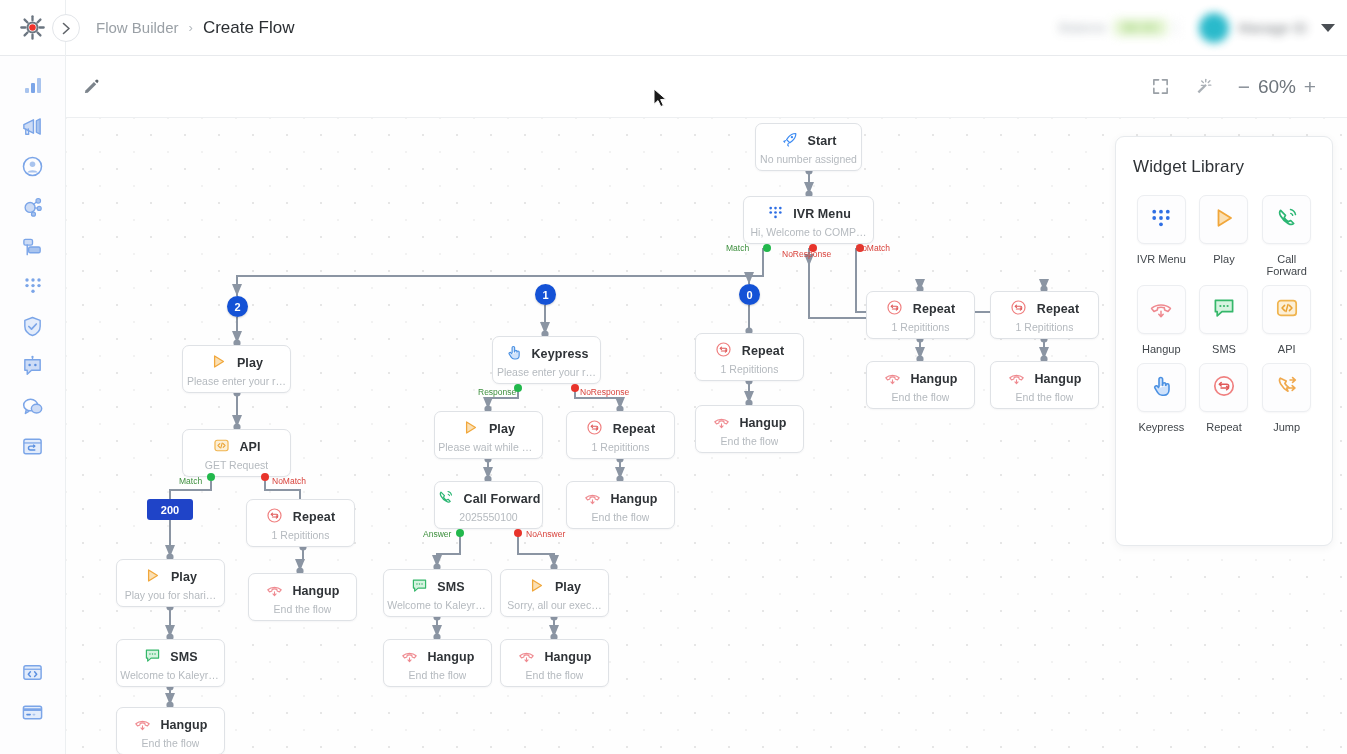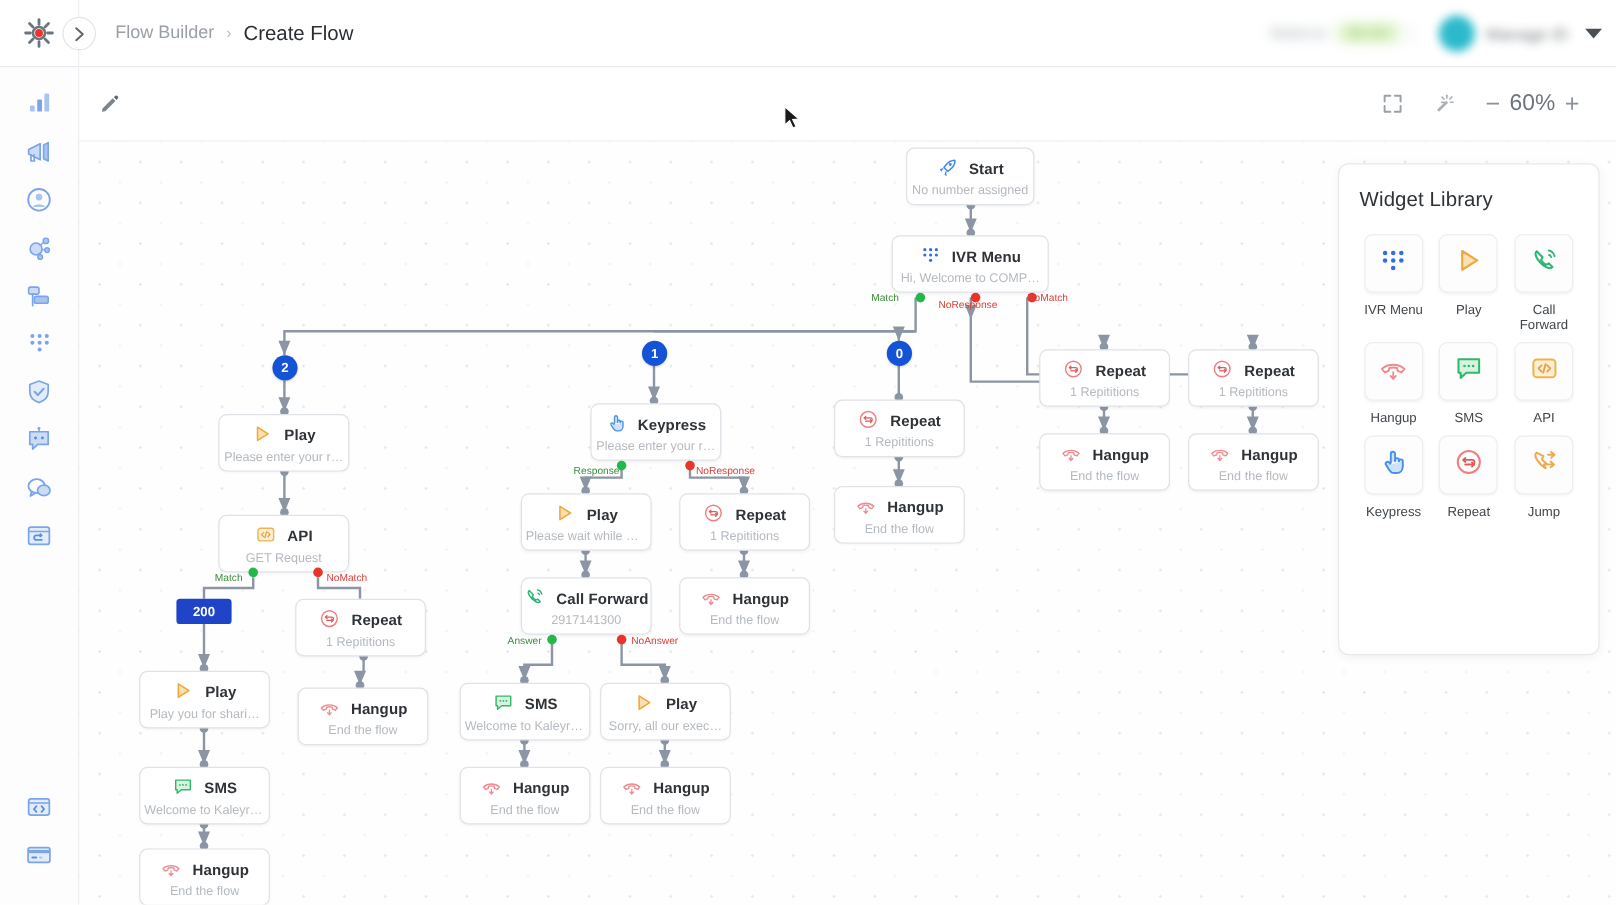--- a/index.html
+++ b/index.html
@@ -646,21 +646,21 @@
           <div class="node" style="left: 368px; top: 363px; width: 109px; height: 48px;">
             <div class="node-head">
               <span class="node-ico">
                 <svg width="17" height="17" viewBox="0 0 24 24">
                   <path d="M5.6 4.4c-1.2 1.2-1.4 3 .1 5.6 1.6 2.8 4.6 5.8 7.4 7.4 2.6 1.5 4.4 1.3 5.6.1l-3-3-2.4 1.3c-1.4-.9-3.2-2.7-4.1-4.1L10.5 9.4z" fill="none" stroke="#2bb673" stroke-width="1.7" stroke-linejoin="round"></path>
                   <path d="M15.5 3.6a6.5 6.5 0 0 1 5 5M15.8 7.4a3 3 0 0 1 1.9 1.9" fill="none" stroke="#2bb673" stroke-width="1.5" stroke-linecap="round"></path>
                 </svg>
               </span>
               <span class="node-title">Call Forward</span>
             </div>
-            <div class="node-sub">2917141300</div>
+            <div class="node-sub">2025550100</div>
           </div>
           <div class="node" style="left: 500px; top: 363px; width: 109px; height: 48px;">
             <div class="node-head">
               <span class="node-ico">
                 <svg width="17" height="17" viewBox="0 0 24 24">
                   <path d="M2.6 12.4c5-4.6 13.8-4.6 18.8 0l-2.4 3-3.3-1.3-.4-2.3c-2.2-.8-4.4-.8-6.6 0l-.4 2.3-3.3 1.3z" fill="none" stroke="#ef8a90" stroke-width="1.6" stroke-linejoin="round"></path>
                   <path d="M12 15.2 V20.4 M9.8 18.2 12 20.8 14.2 18.2" fill="none" stroke="#ef8a90" stroke-width="1.5" stroke-linecap="round" stroke-linejoin="round"></path>
                 </svg>
               </span>
               <span class="node-title">Hangup</span>

